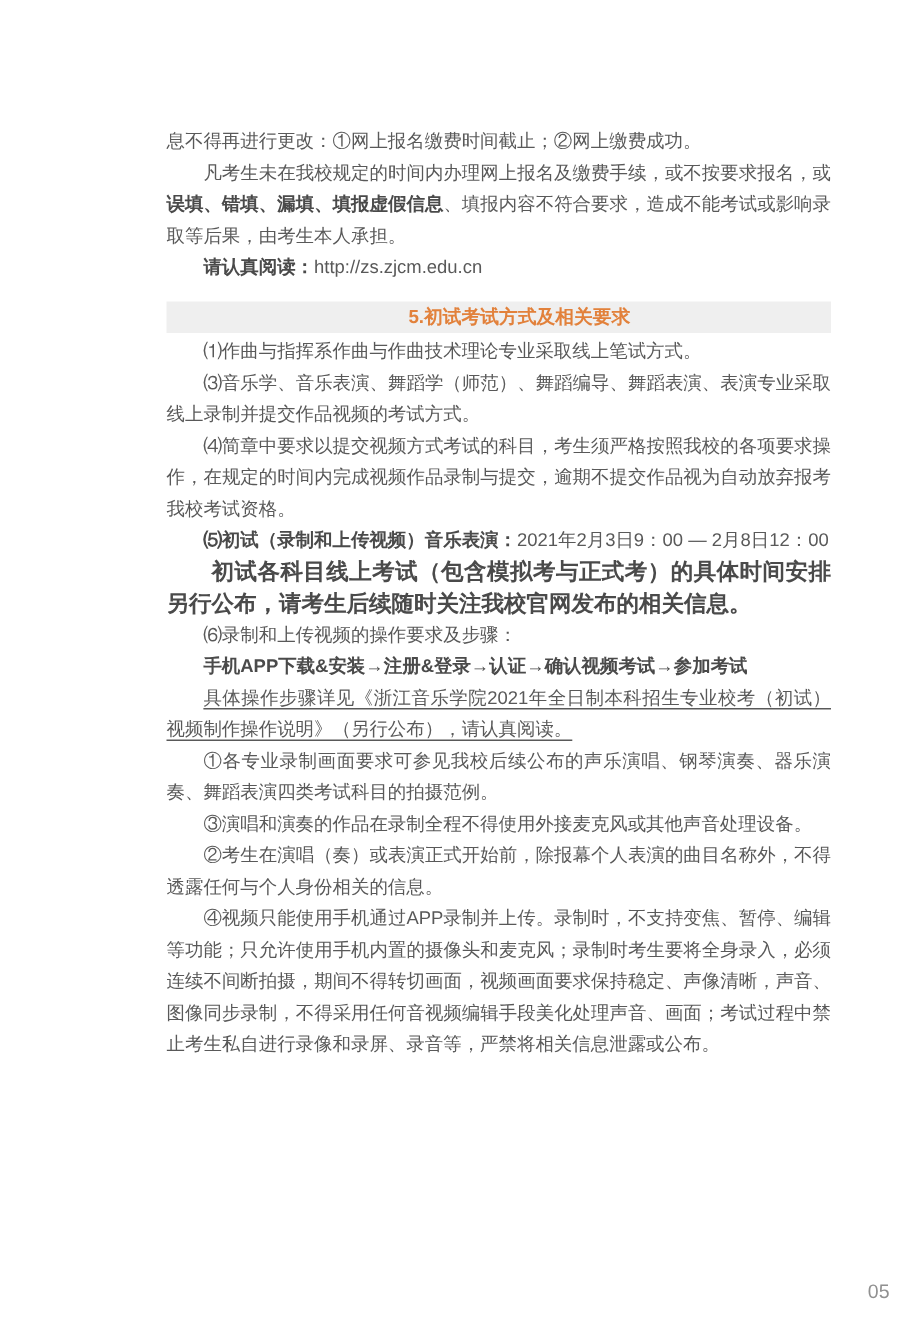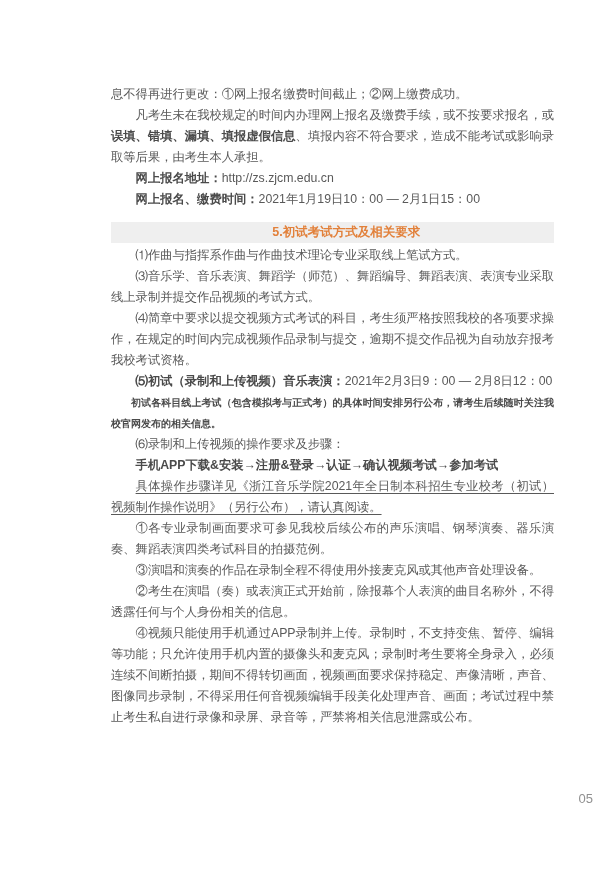--- a/index.html
+++ b/index.html
@@ -30,55 +30,54 @@
 
   .para {
     margin: 0;
     font-size: 12.3px;
     line-height: 21px;
     color: var(--c-body);
     text-align: justify;
     letter-spacing: 0;
   }
   .para.indent { text-indent: 2em; }
-  .para.small { font-size: 10px; }
+  .para.small { font-size: 15px; }
 
   .seg-b { font-weight: 700; color: var(--c-bold); }
   .seg-u { text-decoration: underline; text-underline-offset: 3px; }
 
   .section-heading {
     margin: 12px 0 2px 0;
     padding-left: 2.2em;
     background: var(--c-band);
     color: var(--c-orange);
     font-weight: 700;
     font-size: 12.5px;
     line-height: 21px;
     text-align: center;
   }
 
   .page-number {
     position: absolute;
-    top: 792px;
+    top: 854px;
     right: 33px;
     font-size: 13px;
     line-height: 14px;
     color: var(--c-pagenum);
   }
 </style>
 </head>
 <body>
 
 <div class="page" style="--c-body: #595959; --c-bold: #4a4a4a; --c-orange: #e2813b; --c-band: #efefef; --c-pagenum: #909090;">
   <div class="content">
     <div>
         <p class="para"><span class="">息不得再进行更改：①网上报名缴费时间截止；②网上缴费成功。</span></p>
         <p class="para indent"><span class="">凡考生未在我校规定的时间内办理网上报名及缴费手续，或不按要求报名，或</span><span class="seg-b ">误填、错填、漏填、填报虚假信息</span><span class="">、填报内容不符合要求，造成不能考试或影响录取等后果，由考生本人承担。</span></p>
-        <p class="para indent"><span class="seg-b ">网上报名地址：</span><span class="">http://zs.zjcm.edu.cn</span></p>
-        <p class="para indent"><span class="seg-b ">网上报名、缴费时间：</span><span class="">2021年1月19日10：00 — 2月1日15：00</span></p>
+        <p class="para indent"><span class="seg-b ">请认真阅读：</span><span class="">http://zs.zjcm.edu.cn</span></p>
       </div>
     <div class="section-heading">5.初试考试方式及相关要求</div>
     <div>
         <p class="para indent"><span class="">⑴作曲与指挥系作曲与作曲技术理论专业采取线上笔试方式。</span></p>
         <p class="para indent"><span class="">⑶音乐学、音乐表演、舞蹈学（师范）、舞蹈编导、舞蹈表演、表演专业采取线上录制并提交作品视频的考试方式。</span></p>
         <p class="para indent"><span class="">⑷简章中要求以提交视频方式考试的科目，考生须严格按照我校的各项要求操作，在规定的时间内完成视频作品录制与提交，逾期不提交作品视为自动放弃报考我校考试资格。</span></p>
         <p class="para indent"><span class="seg-b ">⑸初试（录制和上传视频）音乐表演：</span><span class="">2021年2月3日9：00 — 2月8日12：00</span></p>
         <p class="para indent small"><span class="seg-b ">初试各科目线上考试（包含模拟考与正式考）的具体时间安排另行公布，请考生后续随时关注我校官网发布的相关信息。</span></p>
         <p class="para indent"><span class="">⑹录制和上传视频的操作要求及步骤：</span></p>
         <p class="para indent"><span class="seg-b ">手机APP下载&amp;安装→注册&amp;登录→认证→确认视频考试→参加考试</span></p>

